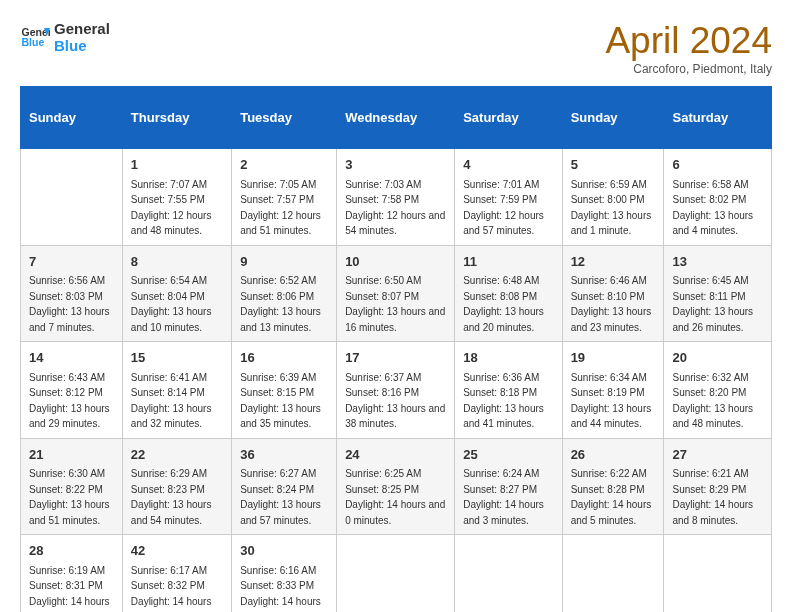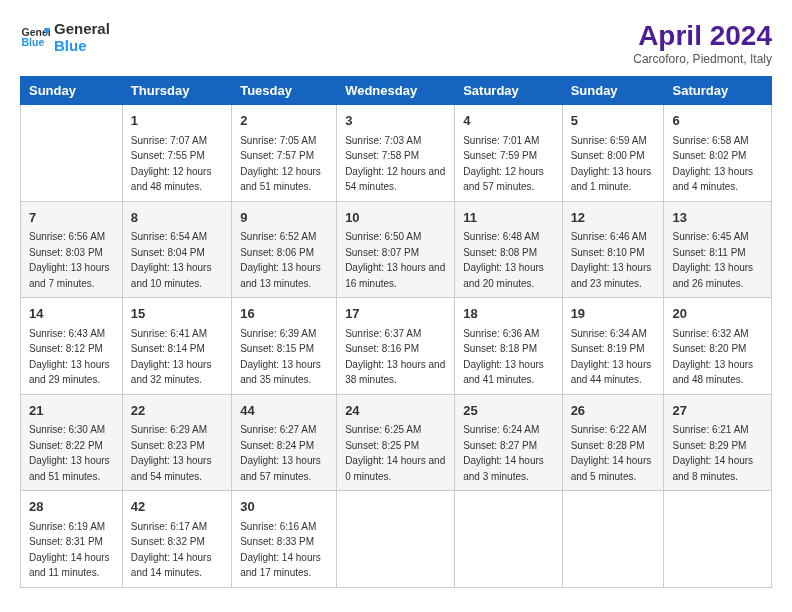--- a/index.html
+++ b/index.html
@@ -22,37 +22,37 @@
       gap: 4px;
     }
     .logo-icon {
       width: 30px;
       height: 30px;
     }
     .title-area {
       text-align: right;
     }
     .main-title {
-      font-size: 28px;
-      font-weight: bold;
-      color: #4c1d95;
+      font-size: 37px;
+      font-weight: normal;
+      color: #a16207;
     }
     .subtitle {
       font-size: 12px;
       color: #555;
     }
     table {
       width: 100%;
       border-collapse: collapse;
       font-size: 11px;
     }
     thead tr th {
       background-color: #1565C0;
       color: #fff;
-      padding: 6px 8px;
+      padding: 23px 8px;
       text-align: left;
       font-size: 13px;
       font-weight: bold;
       border: 1px solid #1565C0;
     }
     tbody tr {
       vertical-align: top;
     }
     tbody tr td {
       border: 1px solid #ccc;
@@ -203,21 +203,21 @@
       <tr>
         <td>
           <span class="day-number">21</span>
           <div class="day-info">Sunrise: 6:30 AM<br>Sunset: 8:22 PM<br>Daylight: 13 hours and 51 minutes.</div>
         </td>
         <td>
           <span class="day-number">22</span>
           <div class="day-info">Sunrise: 6:29 AM<br>Sunset: 8:23 PM<br>Daylight: 13 hours and 54 minutes.</div>
         </td>
         <td>
-          <span class="day-number">44</span>
+          <span class="day-number">36</span>
           <div class="day-info">Sunrise: 6:27 AM<br>Sunset: 8:24 PM<br>Daylight: 13 hours and 57 minutes.</div>
         </td>
         <td>
           <span class="day-number">24</span>
           <div class="day-info">Sunrise: 6:25 AM<br>Sunset: 8:25 PM<br>Daylight: 14 hours and 0 minutes.</div>
         </td>
         <td>
           <span class="day-number">25</span>
           <div class="day-info">Sunrise: 6:24 AM<br>Sunset: 8:27 PM<br>Daylight: 14 hours and 3 minutes.</div>
         </td>

